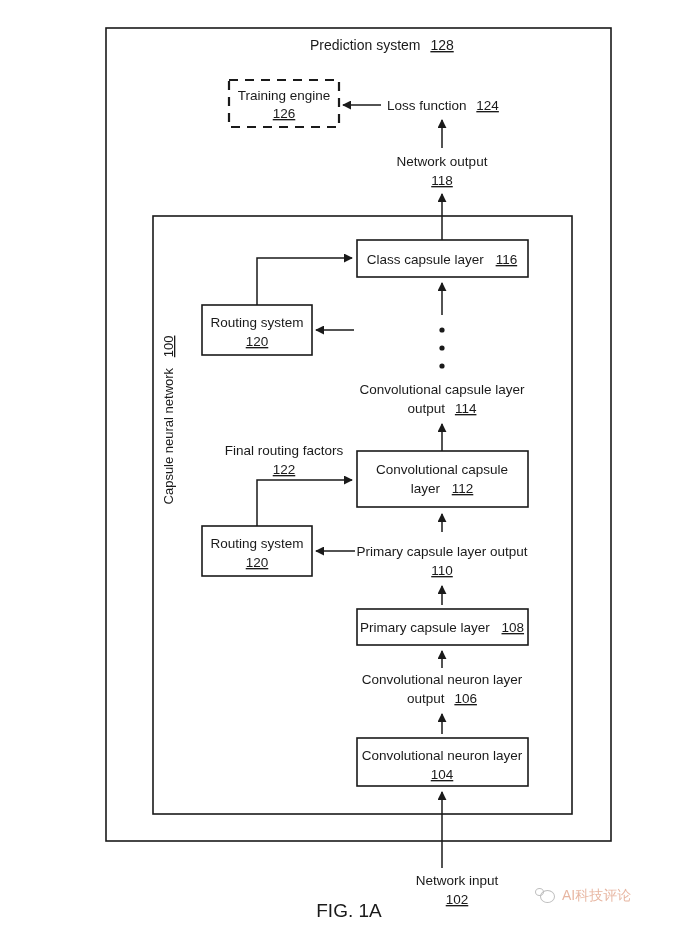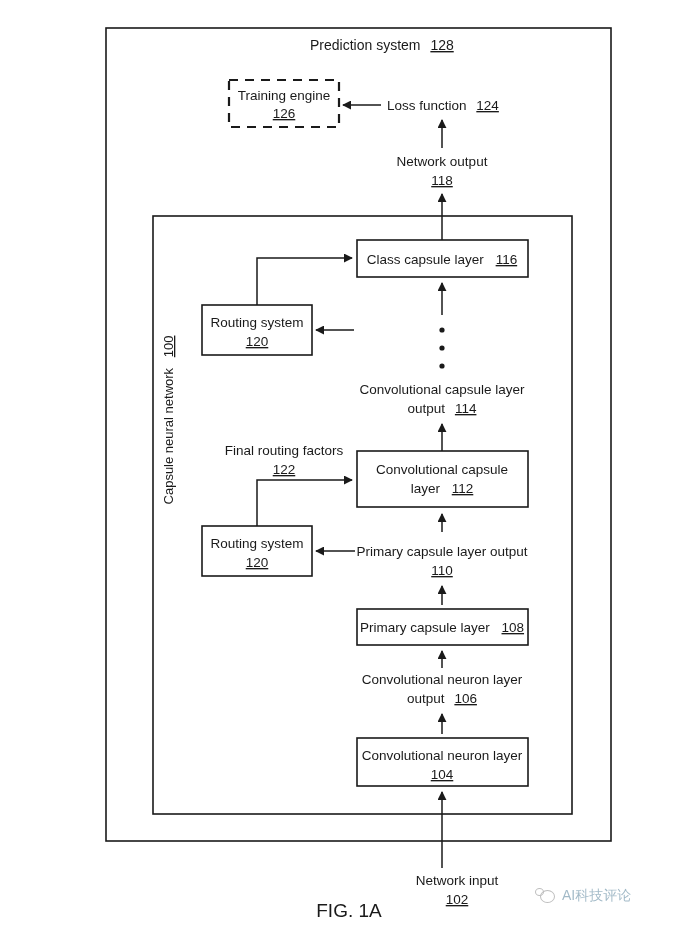--- a/index.html
+++ b/index.html
@@ -102,21 +102,21 @@
     width: 13px; height: 11px;
     left: 6px; top: 5px;
   }
   #watermark .wm-logo .c2 {
     width: 7px; height: 6px;
     left: 1px; top: 3px;
   }
   #watermark .wm-text {
     font-family: "Liberation Sans", sans-serif;
     font-size: 14px;
-    color: #0c4a6e;
+    color: #c2410c;
     white-space: nowrap;
   }
 </style>
 </head>
 <body>
 
 <div id="figure-root">
 <svg width="688" height="930" viewBox="0 0 688 930" xmlns="http://www.w3.org/2000/svg">
 
   <defs>

